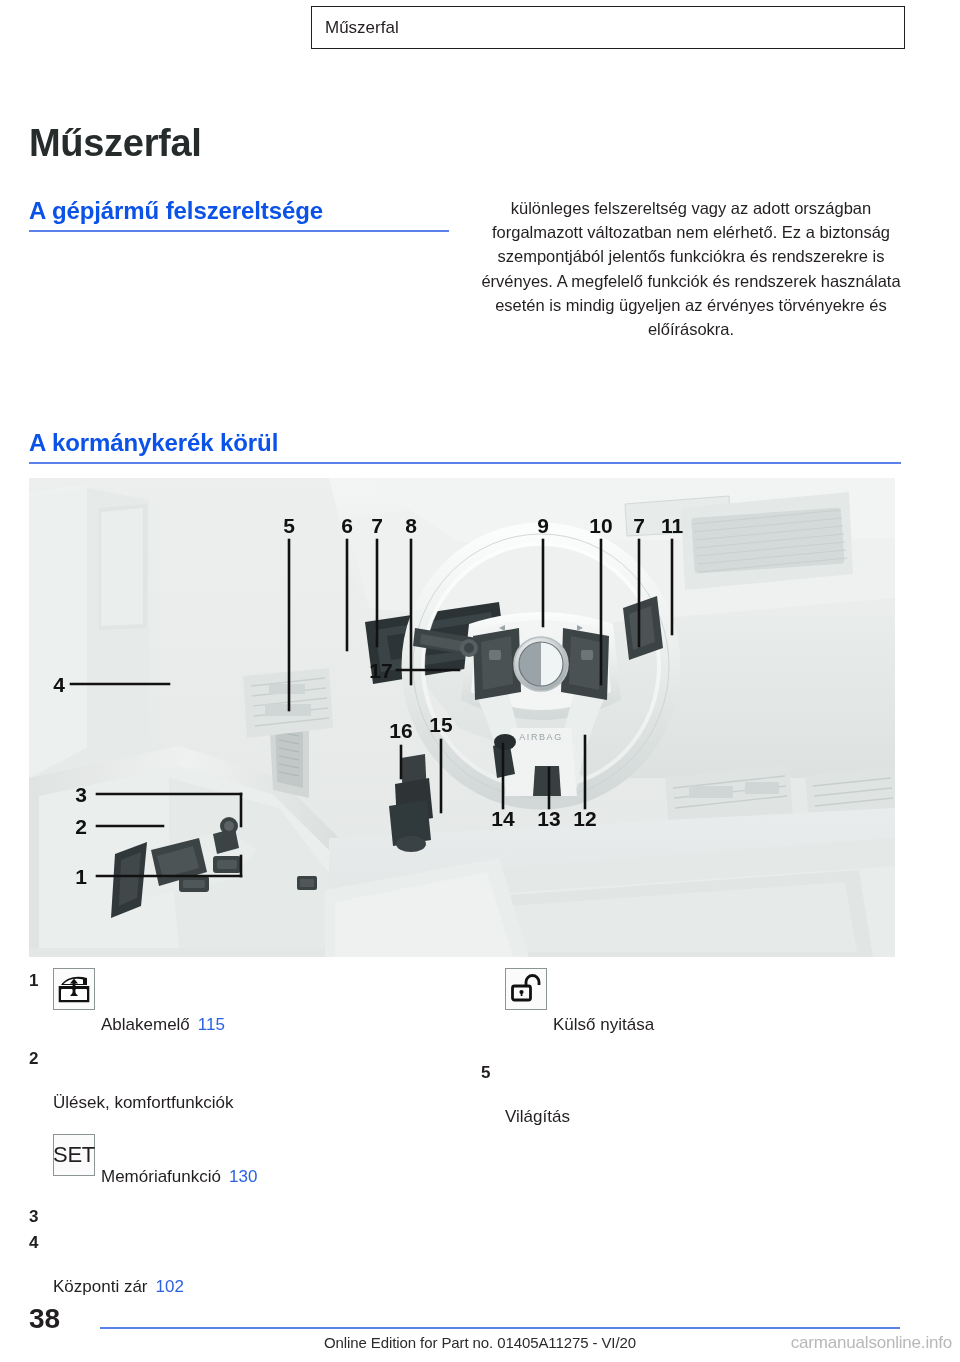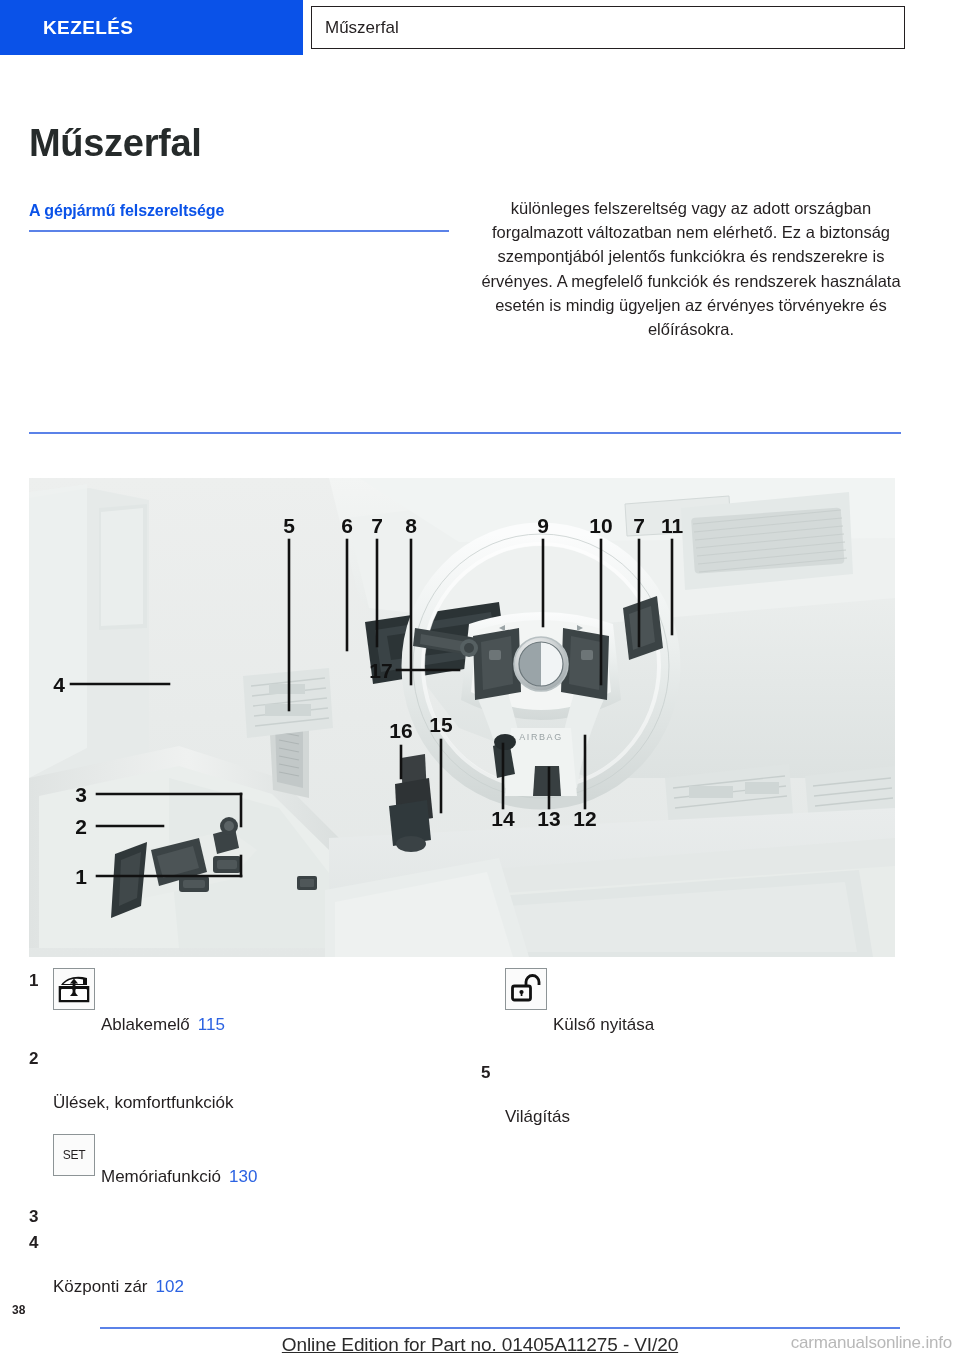--- a/index.html
+++ b/index.html
@@ -78,21 +78,21 @@
   }
   .col-right {
     position: absolute;
     top: 196px;
     left: 481px;
     width: 420px;
   }
 
   h2.section-h {
     margin: 0;
-    font-size: 16px;
+    font-size: 24px;
     font-weight: bold;
     color: #0a52e8;
     letter-spacing: -0.1px;
     line-height: 30px;
   }
   .rule-blue {
     height: 2px;
     background: #5b82e8;
     margin-top: 4px;
     margin-bottom: 16px;
@@ -178,92 +178,89 @@
     height: 42px;
     border: 1px solid #8d9496;
     background: #fbfbfb;
     box-sizing: border-box;
     display: flex;
     align-items: center;
     justify-content: center;
   }
   .icon-box svg { display: block; }
   .icon-set-text {
-    font-size: 12px;
+    font-size: 22px;
     color: #231f20;
     letter-spacing: -0.3px;
     font-family: "Liberation Sans", sans-serif;
   }
   .row-with-icon {
     display: flex;
     align-items: center;
     margin-top: 4px;
   }
 
   
   .footer-pageno {
     position: absolute;
-    left: 12px;
+    left: 29px;
     top: 1303px;
-    font-size: 12px;
+    font-size: 28px;
     font-weight: bold;
     color: #231f20;
   }
   .footer-rule {
     position: absolute;
     left: 100px;
     top: 1327px;
     width: 800px;
     height: 2px;
     background: #5b82e8;
   }
   .footer-edition {
     position: absolute;
     left: 0;
     top: 1334px;
     width: 960px;
     text-align: center;
-    font-size: 19px;
+    font-size: 15px;
     color: #2b2b2b;
     letter-spacing: -0.1px;
-    text-decoration: underline;
   }
   .watermark {
     position: absolute;
     right: 8px;
     top: 1333px;
     font-size: 17px;
     color: #b8b8b8;
     letter-spacing: -0.2px;
   }
 </style>
 </head>
 <body>
 
 <div class="header">
-  <div class="header-tab">
-    <span class="header-tab-label">KEZELÉS</span>
-  </div>
   <div class="header-crumb">
     <span class="header-crumb-label">Műszerfal</span>
   </div>
 </div>
 
 <h1 class="page-title">Műszerfal</h1>
 
 <div class="col-left">
   <h2 class="section-h">A gépjármű felszereltsége</h2>
   <div class="rule-blue"></div>
 </div>
 
 <div class="col-right">
   <p class="body">különleges felszereltség vagy az adott országban forgalmazott változatban nem elérhető. Ez a biztonság szempontjából jelentős funkciókra és rendszerekre is érvényes. A megfelelő funkciók és rendszerek használata esetén is mindig ügyeljen az érvényes törvényekre és előírásokra.</p>
 </div>
 
 <div class="section2">
+  <h2 class="section-h">A kormánykerék körül</h2>
   <div class="rule-blue"></div>
 </div>
 
 <div class="figure">
   <svg width="866" height="479" viewBox="0 0 866 479" xmlns="http://www.w3.org/2000/svg">
     <defs>
       <linearGradient id="gBg" x1="0" y1="0" x2="0" y2="1">
         <stop offset="0" stop-color="#edefee"></stop>
         <stop offset="1" stop-color="#e3e7e6"></stop>
       </linearGradient>

